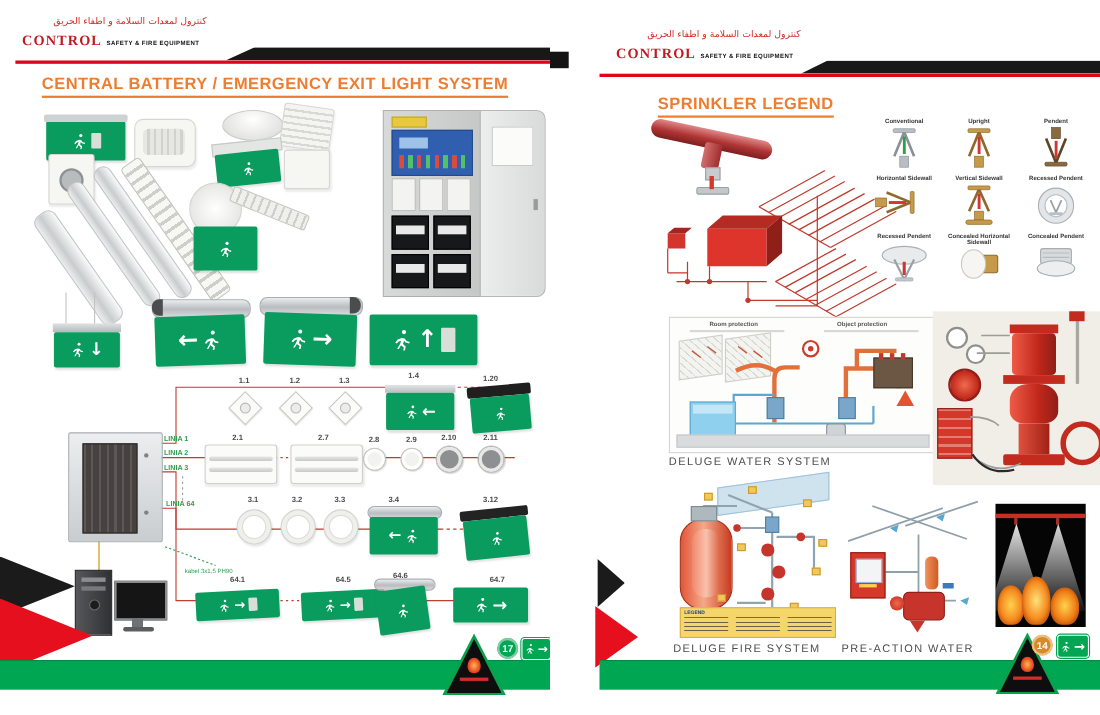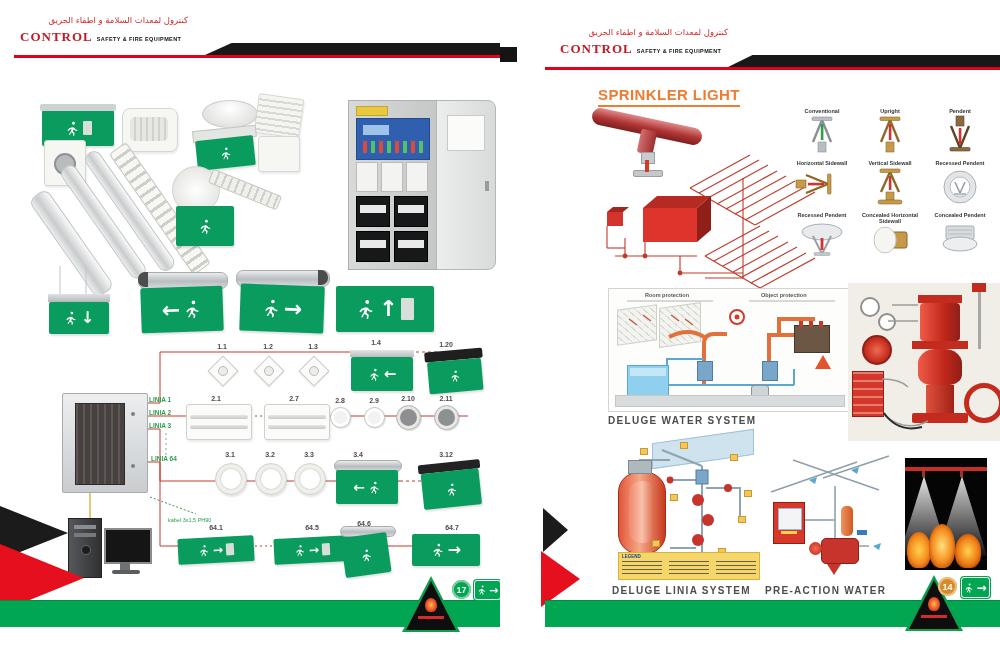--- a/index.html
+++ b/index.html
@@ -32,21 +32,21 @@
   .cablenote{font-size:5.5px;color:#2e9e4e;white-space:nowrap;}
   .diamond{position:absolute;width:20px;height:20px;background:#fbfbfa;border:1px solid #c7c7c4;transform:rotate(45deg);box-shadow:1px 1px 1px rgba(0,0,0,.08);}
   .diacirc{position:absolute;width:8px;height:8px;border-radius:50%;background:#ececea;border:1px solid #b9b9b6;}
   .panellight{background:#fbfbfa;border:1px solid #cfcfcb;border-radius:3px;box-shadow:1px 2px 2px rgba(0,0,0,.08);display:flex;flex-direction:column;justify-content:space-evenly;padding:3px;}
   .panellight i{display:block;height:4px;background:linear-gradient(#e7e7e4,#c9c9c5);border-radius:2px;}
   .spot{border-radius:50%;background:#f2f2f0;border:1px solid #c4c4c1;box-shadow:inset 0 0 0 3px #fff,1px 1px 1px rgba(0,0,0,.1);}
   .spot.dark{background:#8d8f90;box-shadow:inset 0 0 0 3px #e8e8e6,1px 1px 1px rgba(0,0,0,.15);}
   .downlight{border-radius:50%;background:#fff;border:1px solid #d2d2cf;box-shadow:inset 0 0 0 4px #efefec,inset 0 0 0 5px #dcdcd9,1px 2px 2px rgba(0,0,0,.1);}
 
   
-  .caption{font-size:10px;color:#4d4d4d;letter-spacing:1.3px;font-weight:bold;white-space:nowrap;}
+  .caption{font-size:10px;color:#4d4d4d;letter-spacing:1.3px;font-weight:normal;white-space:nowrap;}
   .sp-lab{font-size:5.5px;font-weight:bold;color:#333;text-align:center;line-height:1.1;}
   .tinylab{font-size:5.5px;font-weight:bold;color:#555;white-space:nowrap;}
 
   .footerbar{background:#00a651;border-top:1.5px solid #008a43;}
   .tri-right{clip-path:polygon(0 0,100% 50%,0 100%);}
   .logo-tri{clip-path:polygon(50% 0,100% 100%,0 100%);}
   .badge{border-radius:50%;color:#fff;font-weight:bold;font-size:9px;display:flex;align-items:center;justify-content:center;}
   .exiticon{background:#00a651;border:1.5px solid #fff;border-radius:3px;box-shadow:0 0 0 1px #00a651;display:flex;align-items:center;justify-content:center;gap:2px;color:#fff;}
 
   .hatch{background:repeating-linear-gradient(45deg,#d9d9d6 0 1px,transparent 1px 5px),#f3f3f0;border:1px solid #cfcfca;}
@@ -70,20 +70,21 @@
   <div class="page" style="left:0">
 
     <div class="abs hdr-ar" style="left:20px;top:16px;width:168px">كنترول لمعدات السلامة و اطفاء الحريق</div>
     <div class="abs" style="left:20px;top:30px;display:flex;align-items:baseline">
       <span class="hdr-brand">CONTROL</span>
       <span class="hdr-tag">SAFETY &amp; FIRE EQUIPMENT</span>
     </div>
     <div class="abs blackband" style="left:205px;top:43px;width:295px;height:12px"></div>
     <div class="abs redline" style="left:14px;top:55px;width:486px"></div>
 
+    <div class="abs ptitle" style="left:35px;top:68px;width:430px"><span>CENTRAL BATTERY / EMERGENCY EXIT LIGHT SYSTEM</span></div>
 
     <div class="abs" style="left:30px;top:96px;width:300px;height:190px">
       <div class="abs gsign" style="left:12px;top:14px;width:72px;height:36px">
         <svg class="runman" width="15" height="15">
             <use href="#runman"></use>
           </svg>
         <span class="doorsq" style="width:9px;height:14px"></span>
       </div>
       <div class="abs" style="left:10px;top:8px;width:76px;height:7px;background:#cfd2d3;border-radius:2px"></div>
       <div class="abs wbox" style="left:92px;top:12px;width:54px;height:42px;border-radius:8px">
@@ -363,21 +364,21 @@
 
     <div class="abs" style="left:0;top:47px;width:17px;height:15px;background:#141414"></div>
     <div class="abs hdr-ar" style="left:60px;top:28px;width:168px">كنترول لمعدات السلامة و اطفاء الحريق</div>
     <div class="abs" style="left:60px;top:42px;display:flex;align-items:baseline">
       <span class="hdr-brand">CONTROL</span>
       <span class="hdr-tag">SAFETY &amp; FIRE EQUIPMENT</span>
     </div>
     <div class="abs blackband" style="left:228px;top:55px;width:272px;height:12px"></div>
     <div class="abs redline" style="left:45px;top:67px;width:455px"></div>
 
-    <div class="abs ptitle" style="left:98px;top:86px"><span>SPRINKLER LIGHT</span></div>
+    <div class="abs ptitle" style="left:98px;top:86px"><span>SPRINKLER LEGEND</span></div>
 
     <div class="abs" style="left:95px;top:104px;width:105px;height:84px">
       <div class="abs" style="left:-4px;top:14px;width:112px;height:17px;background:linear-gradient(#e08a8a,#b03434 55%,#7e1f1f);border-radius:9px;transform:rotate(12deg)"></div>
       <div class="abs" style="left:44px;top:26px;width:16px;height:24px;background:linear-gradient(90deg,#d27070,#a02d2d);border-radius:3px;transform:rotate(12deg)"></div>
       <div class="abs" style="left:46px;top:48px;width:12px;height:10px;background:#c9ccce;border:1px solid #9aa0a4"></div>
       <div class="abs" style="left:38px;top:66px;width:28px;height:5px;background:#c4c8cb;border-radius:2px;border:1px solid #9aa0a4"></div>
       <div class="abs" style="left:50px;top:56px;width:4px;height:12px;background:#d33a2a"></div>
     </div>
 
     <svg class="abs" style="left:85px;top:138px" width="230" height="152">
@@ -604,21 +605,21 @@
       <div class="callout" style="left:60px;top:64px"></div>
       <div class="callout" style="left:42px;top:110px"></div>
       <div class="callout" style="left:108px;top:118px"></div>
       <div class="abs" style="left:8px;top:122px;width:140px;height:26px;background:#f5d66b;border:1px solid #d9b23c">
         <div class="abs" style="left:3px;top:1px;font-size:4.5px;font-weight:bold;color:#1a3f8f">LEGEND</div>
         <div class="abs" style="left:3px;top:8px;width:40px;height:15px;background:repeating-linear-gradient(#6b6045 0 1px,transparent 1px 4px)"></div>
         <div class="abs" style="left:50px;top:8px;width:40px;height:15px;background:repeating-linear-gradient(#6b6045 0 1px,transparent 1px 4px)"></div>
         <div class="abs" style="left:97px;top:8px;width:40px;height:15px;background:repeating-linear-gradient(#6b6045 0 1px,transparent 1px 4px)"></div>
       </div>
     </div>
-    <div class="abs caption" style="left:112px;top:585px">DELUGE LINIA SYSTEM</div>
+    <div class="abs caption" style="left:112px;top:585px">DELUGE FIRE SYSTEM</div>
 
     <div class="abs" style="left:265px;top:450px;width:130px;height:130px">
       <svg class="abs" style="left:0;top:0" width="130" height="130">
         <g stroke="#8fa0aa" stroke-width="1.6" fill="none">
           <path d="M6 42 L92 12"></path>
             <path d="M28 10 L114 40"></path>
             <path d="M58 28 L124 6"></path>
           <path d="M70 36 V110"></path>
             <path d="M70 70 H40"></path>
             <path d="M70 96 H104"></path>

